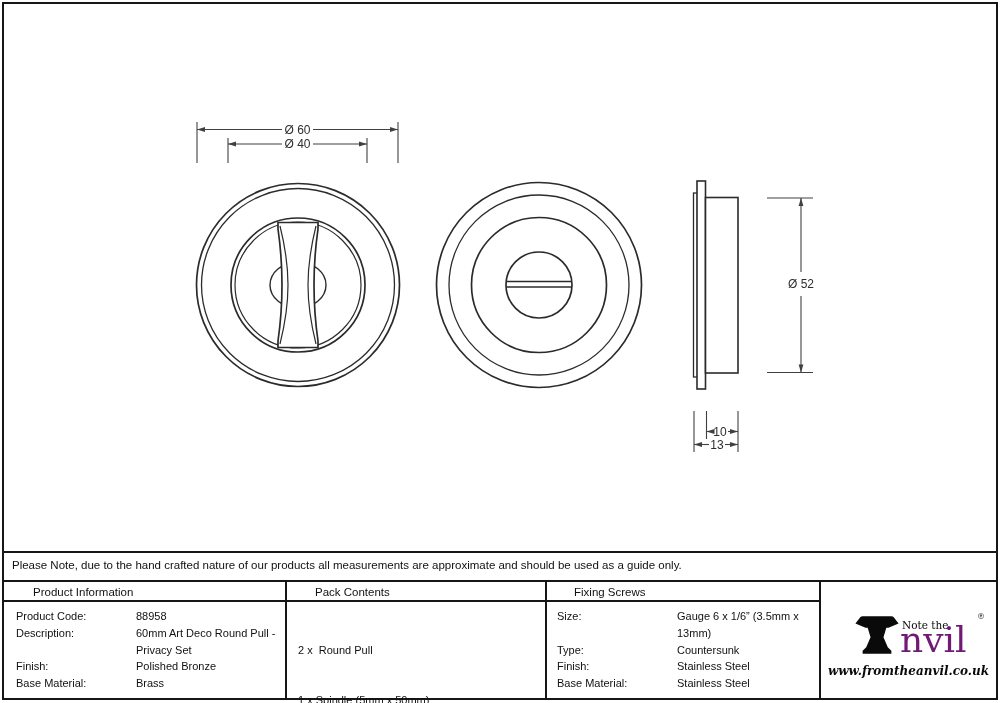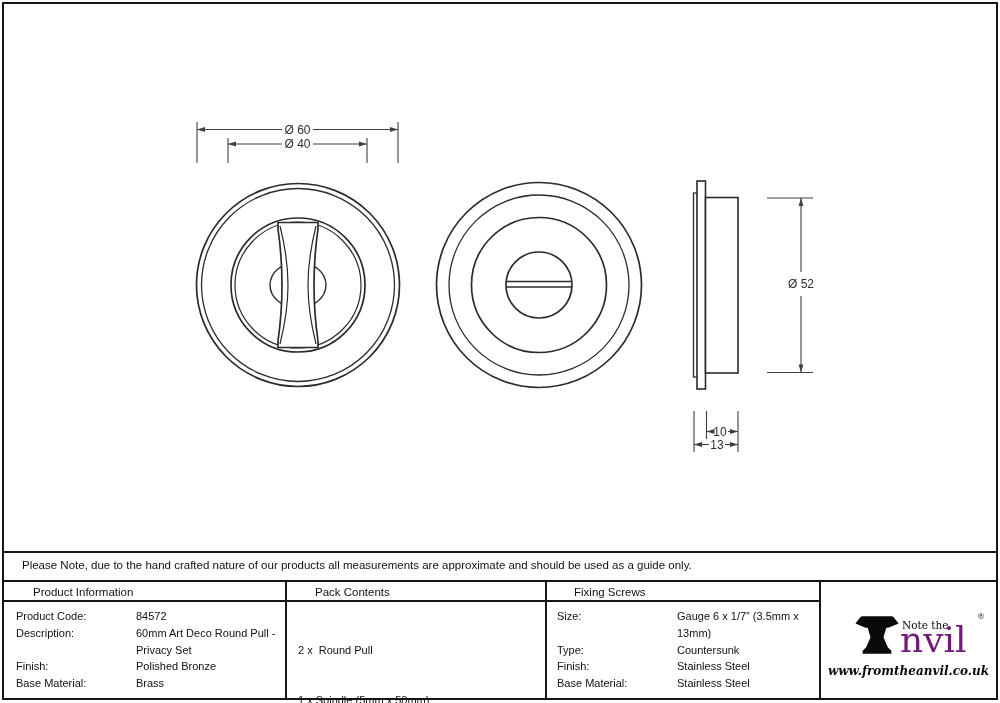--- a/index.html
+++ b/index.html
@@ -3,21 +3,21 @@
 <meta charset="utf-8">
 <style>
   html,body{margin:0;padding:0;background:#e8e8e8;}
   .page{position:relative;width:1000px;height:703px;background:#ffffff;
         font-family:"Liberation Sans",sans-serif;color:#111;overflow:hidden;margin:0 auto;}
   .abs{position:absolute;}
   .frame{left:2px;top:2px;right:2px;bottom:3px;border:2.5px solid #161616;}
   .drawings{left:0;top:0;}
   .note-row{left:2px;right:2px;top:551px;height:31px;border-top:2.5px solid #161616;
             border-bottom:2.5px solid #161616;box-sizing:border-box;}
-  .note-row span{display:block;line-height:25px;padding-left:20px;font-size:11.5px;}
+  .note-row span{display:block;line-height:25px;padding-left:10px;font-size:11.5px;}
   .vdiv{top:582px;height:116px;width:2.2px;background:#161616;}
   .hdr-underline{left:4px;top:599.5px;width:816px;height:2.2px;background:#161616;}
   .col-header{top:584px;height:16px;line-height:16px;font-size:11.5px;padding-left:17px;}
   .kv{top:608px;font-size:11px;line-height:16.8px;}
   .kv .row{display:flex;gap:32px;}
   .kv .lbl{flex:0 0 88px;}
   .kv .val{flex:1;}
   .list{top:608px;font-size:11px;line-height:16.8px;white-space:pre-wrap;}
   .logo-cell{left:821px;top:582px;width:175px;height:115px;}
   .brand-tagline{left:81px;top:37px;font-family:"DejaVu Serif",serif;font-size:10.5px;color:#0a0a0a;}
@@ -116,21 +116,21 @@
   <div class="abs vdiv" style="left:818.5px"></div>
   <div class="abs hdr-underline"></div>
 
   <div class="abs col-header" style="left:16px">Product Information</div>
   <div class="abs col-header" style="left:298px">Pack Contents</div>
   <div class="abs col-header" style="left:557px">Fixing Screws</div>
 
   <div class="abs kv" style="left:16px;width:262px">
     <div class="row">
       <span class="lbl">Product Code:</span>
-      <span class="val">84572</span>
+      <span class="val">88958</span>
     </div>
     <div class="row">
       <span class="lbl">Description:</span>
       <span class="val">60mm Art Deco Round Pull - Privacy Set</span>
     </div>
     <div class="row">
       <span class="lbl">Finish:</span>
       <span class="val">Polished Bronze</span>
     </div>
     <div class="row">
@@ -141,21 +141,21 @@
 
   <div class="abs list" style="left:298px;width:235px">
     <div>2 x  Round Pull</div>
     <div>1 x Spindle (5mm x 50mm)</div>
     
   </div>
 
   <div class="abs kv" style="left:557px;width:254px">
     <div class="row">
       <span class="lbl">Size:</span>
-      <span class="val">Gauge 6 x 1/7” (3.5mm x 13mm)</span>
+      <span class="val">Gauge 6 x 1/6” (3.5mm x 13mm)</span>
     </div>
     <div class="row">
       <span class="lbl">Type:</span>
       <span class="val">Countersunk</span>
     </div>
     <div class="row">
       <span class="lbl">Finish:</span>
       <span class="val">Stainless Steel</span>
     </div>
     <div class="row">

